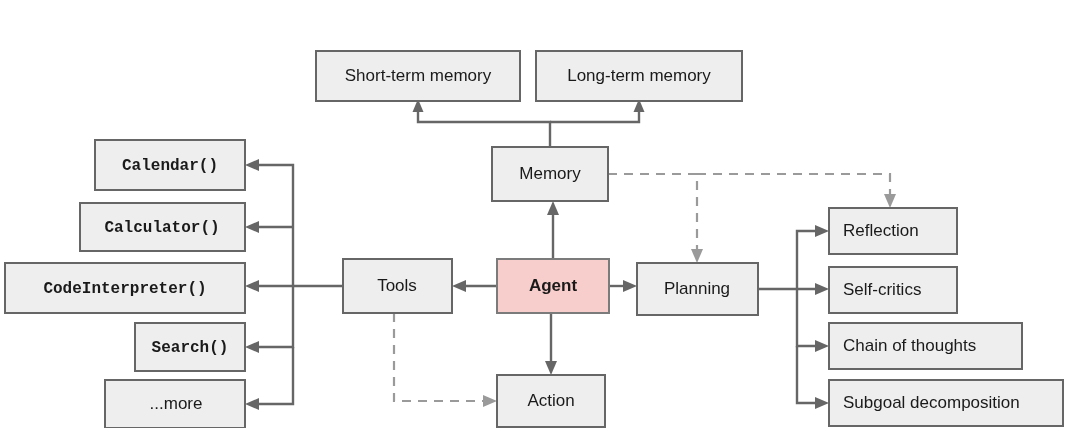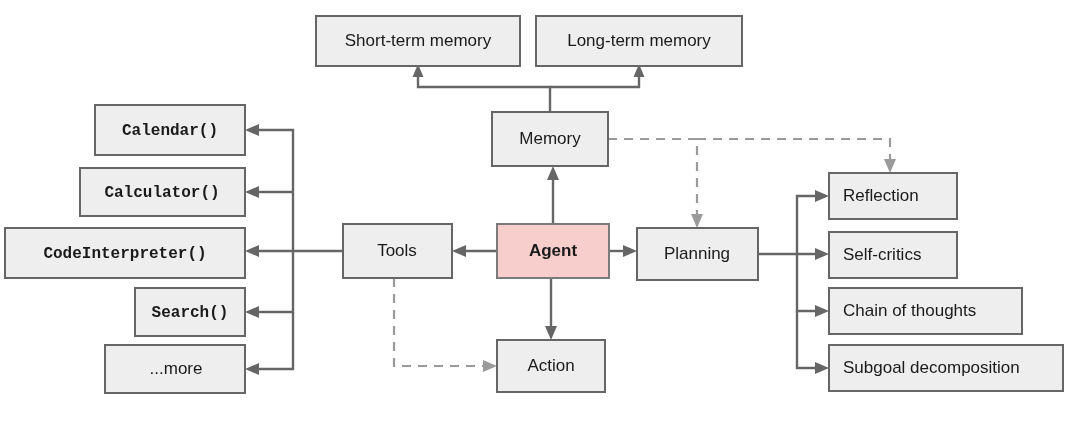--- a/index.html
+++ b/index.html
@@ -10,20 +10,21 @@
   body {
     width: 1080px;
     height: 428px;
     overflow: hidden;
     font-family: "Liberation Sans", sans-serif;
   }
   #diagram-root {
     position: relative;
     width: 1080px;
     height: 356px;
+    margin-top: 35px;
   }
   svg#diagram {
     display: block;
     width: 1080px;
     height: 428px;
   }
   .node-rect {
     fill: #eeeeee;
     stroke: #666666;
     stroke-width: 2;

